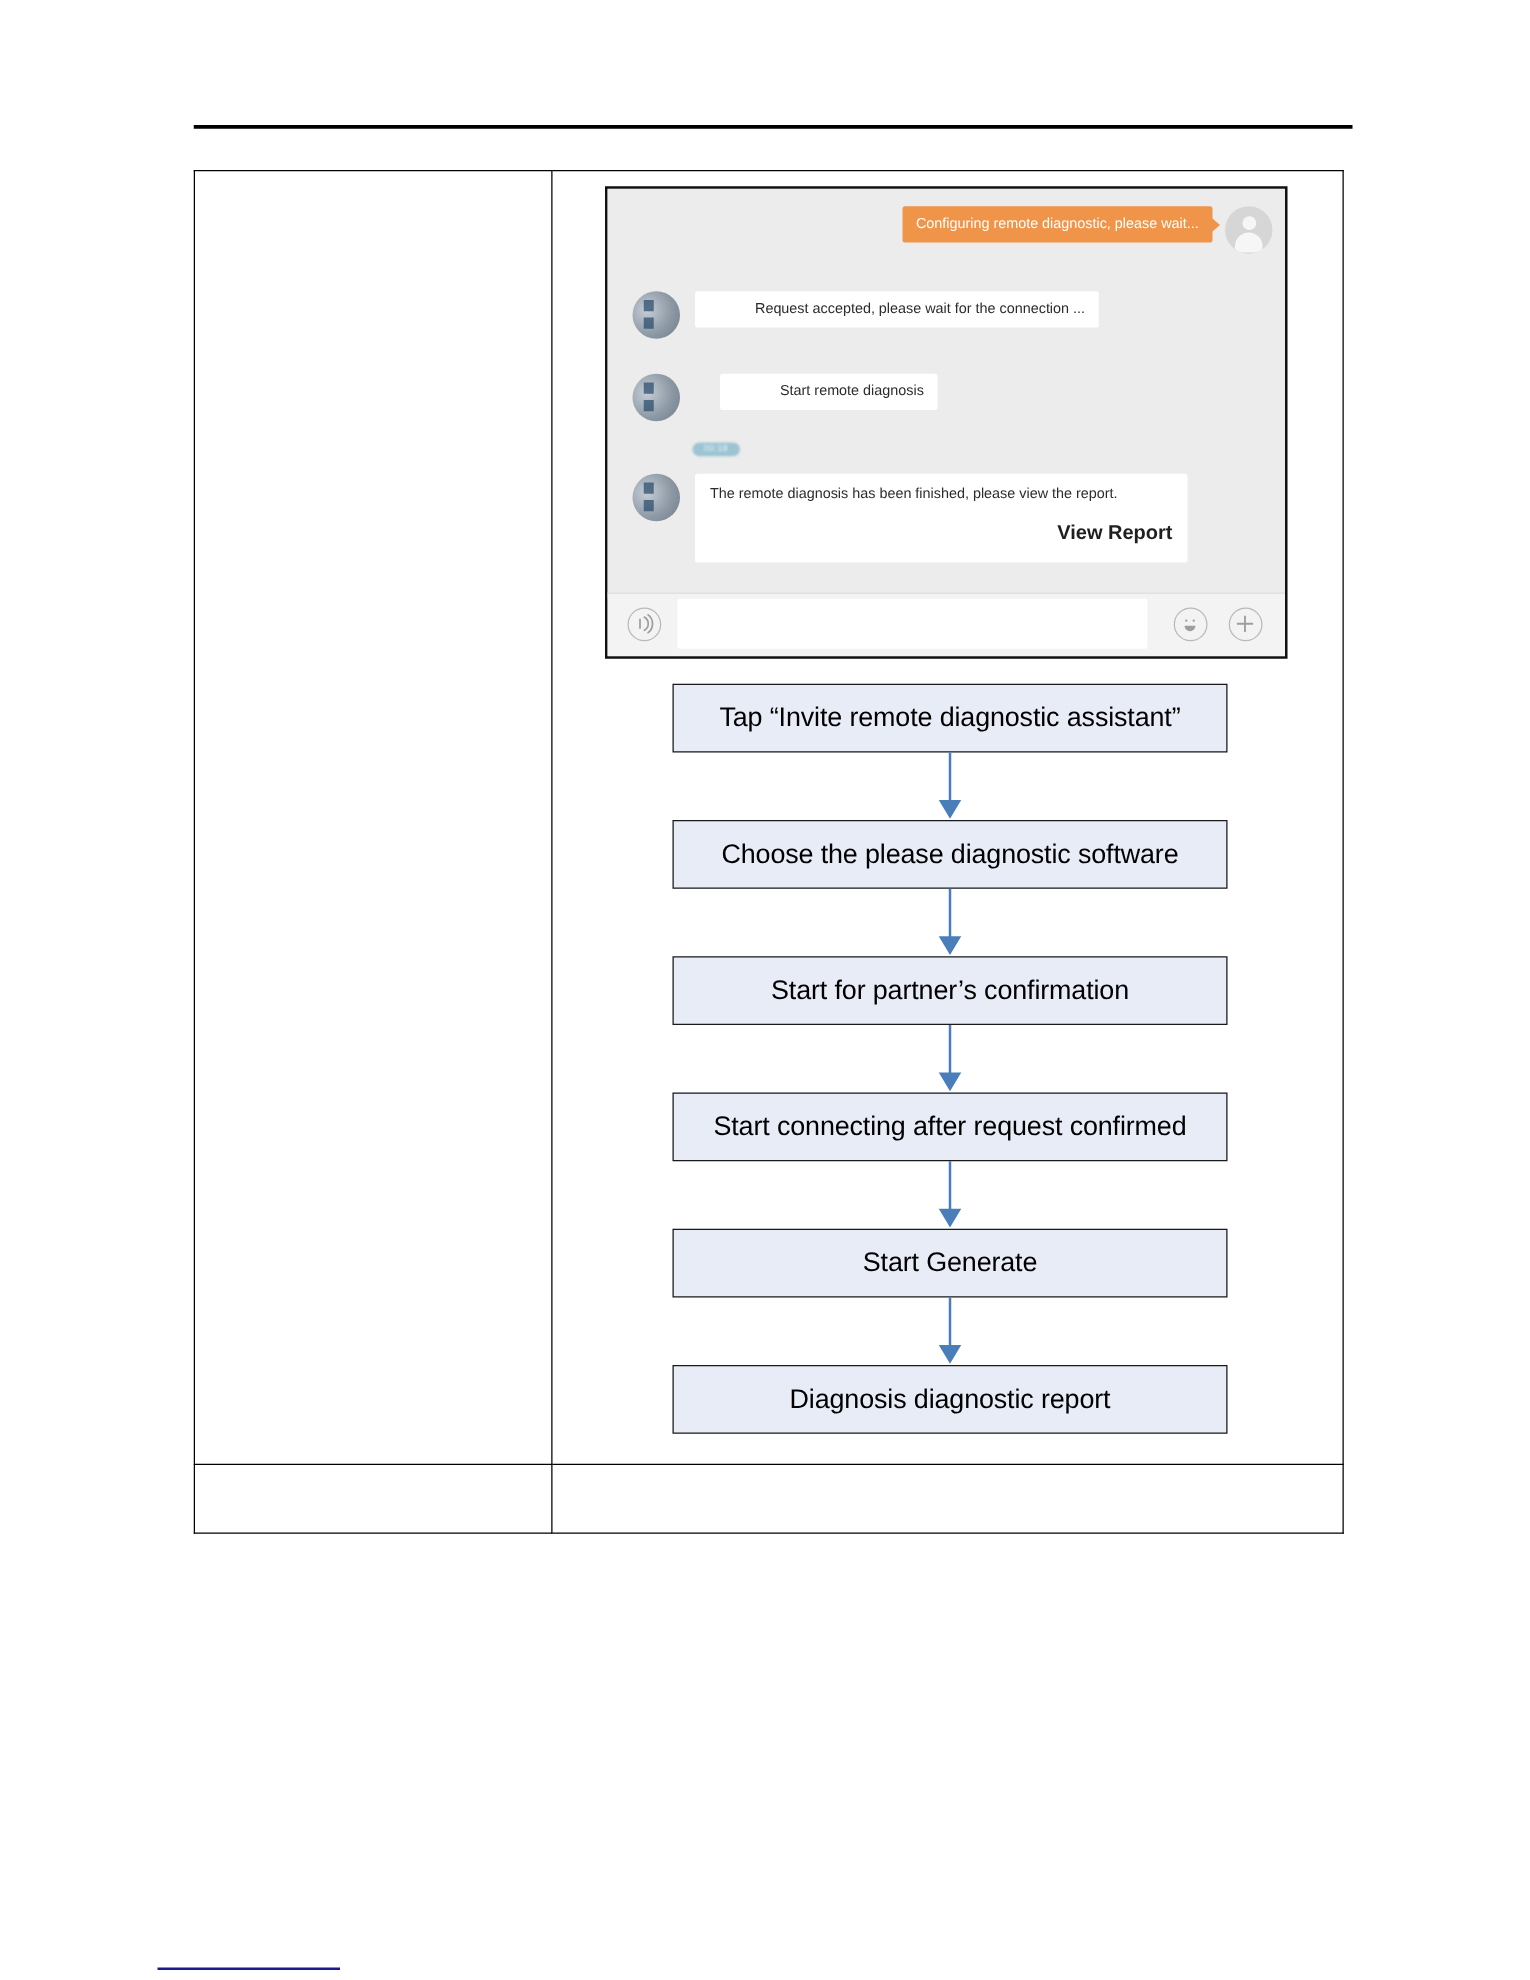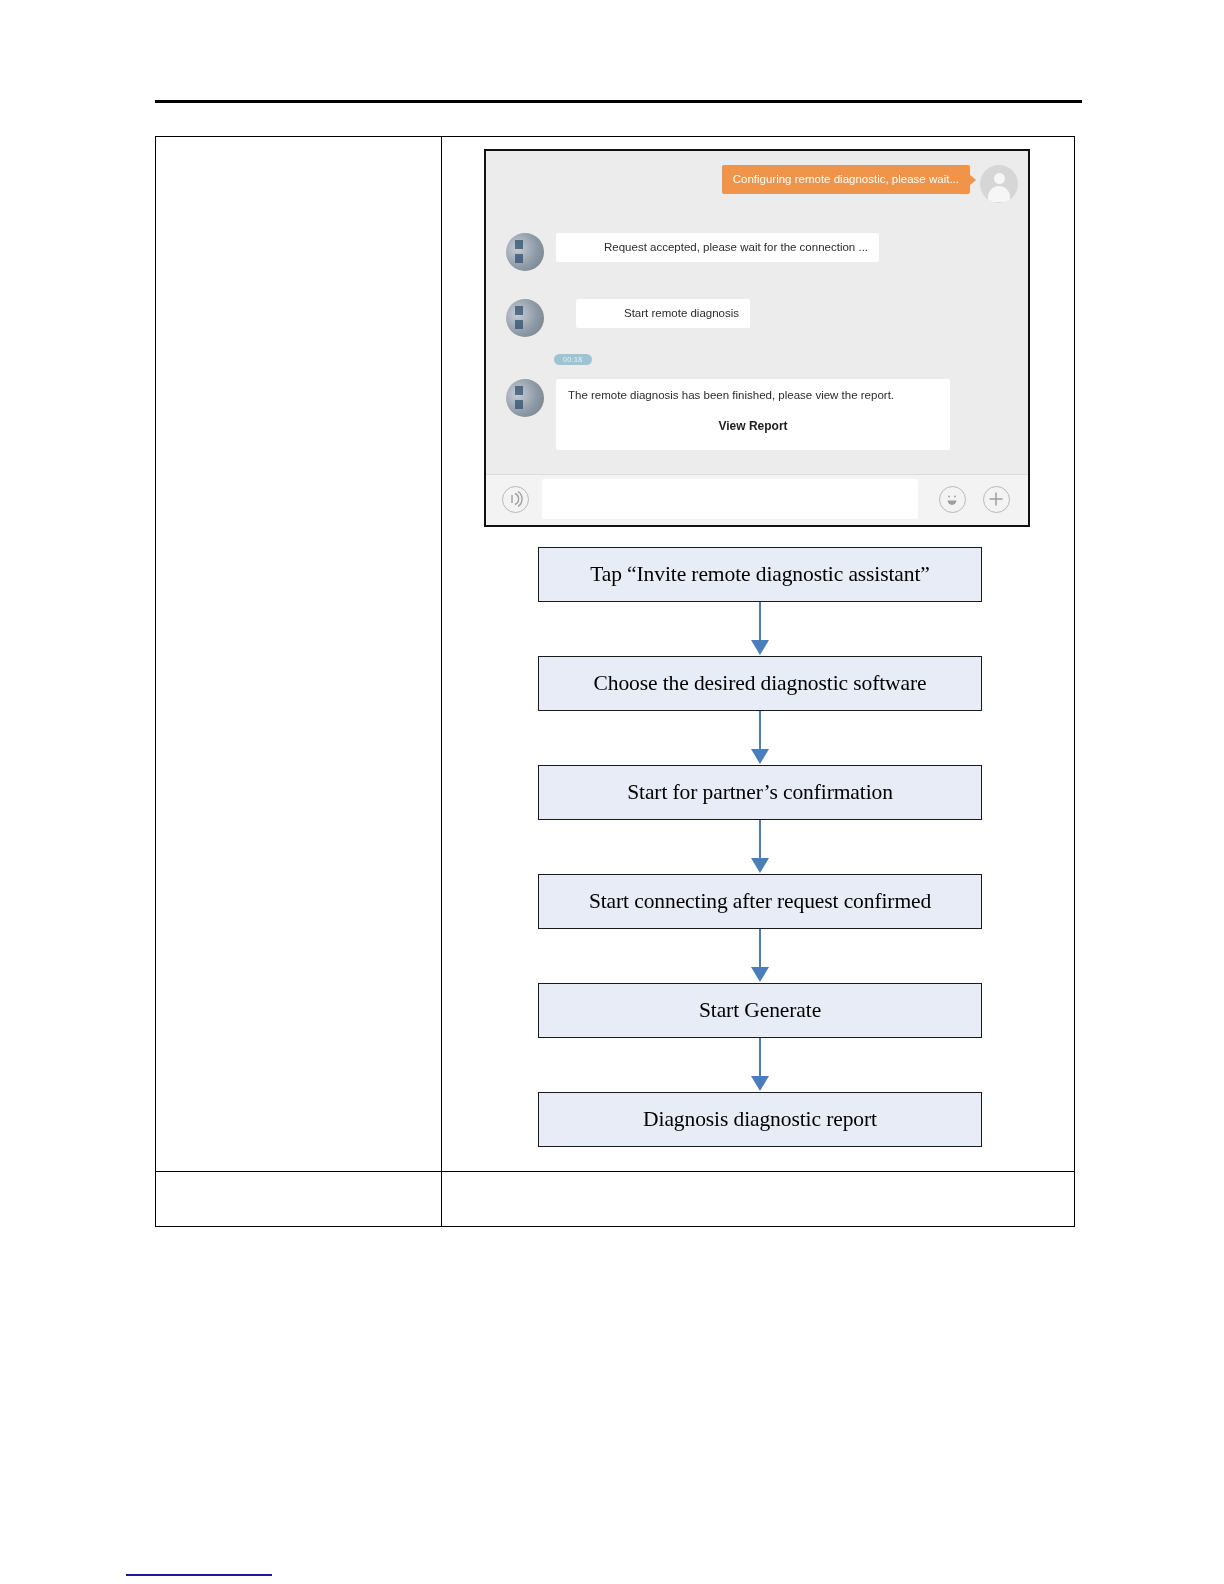--- a/index.html
+++ b/index.html
@@ -203,24 +203,24 @@
     border-left: 7px solid #ef9448;
   }
 
   .bubble.report {
     width: 370px;
     max-width: none;
     padding: 9px 12px 10px 12px;
     min-height: 52px;
   }
   .report-action {
-    text-align: center;
+    text-align: right;
     margin-top: 16px;
     font-weight: bold;
-    font-size: 12px;
+    font-size: 16px;
     color: #1f1f1f;
   }
 
   .status-pill {
     position: absolute;
     left: 68px;
     top: 203px;
     padding: 2px 9px;
     background: #9dc4d2;
     color: #e8f3f7;
@@ -245,21 +245,20 @@
   .tb-voice { left: 16px; }
   .tb-emoji { right: 62px; }
   .tb-plus  { right: 18px; }
 
   
   .flow {
     position: absolute;
     left: 96px;
     top: 410px;
     width: 444px;
-    font-family: Liberation Serif, serif;
   }
   .flow-box {
     width: 444px;
     height: 55px;
     box-sizing: border-box;
     background: #e8ecf6;
     border: 1.3px solid #1a1a1a;
     display: flex;
     align-items: center;
     justify-content: center;
@@ -364,21 +363,21 @@
           </div>
 
           <div class="flow">
 
             <div class="flow-box">Tap “Invite remote diagnostic assistant”</div>
             <div class="flow-arrow">
               <div class="shaft"></div>
               <div class="head"></div>
             </div>
 
-            <div class="flow-box">Choose the desired diagnostic software</div>
+            <div class="flow-box">Choose the please diagnostic software</div>
             <div class="flow-arrow">
               <div class="shaft"></div>
               <div class="head"></div>
             </div>
 
             <div class="flow-box">Start for partner’s confirmation</div>
             <div class="flow-arrow">
               <div class="shaft"></div>
               <div class="head"></div>
             </div>

